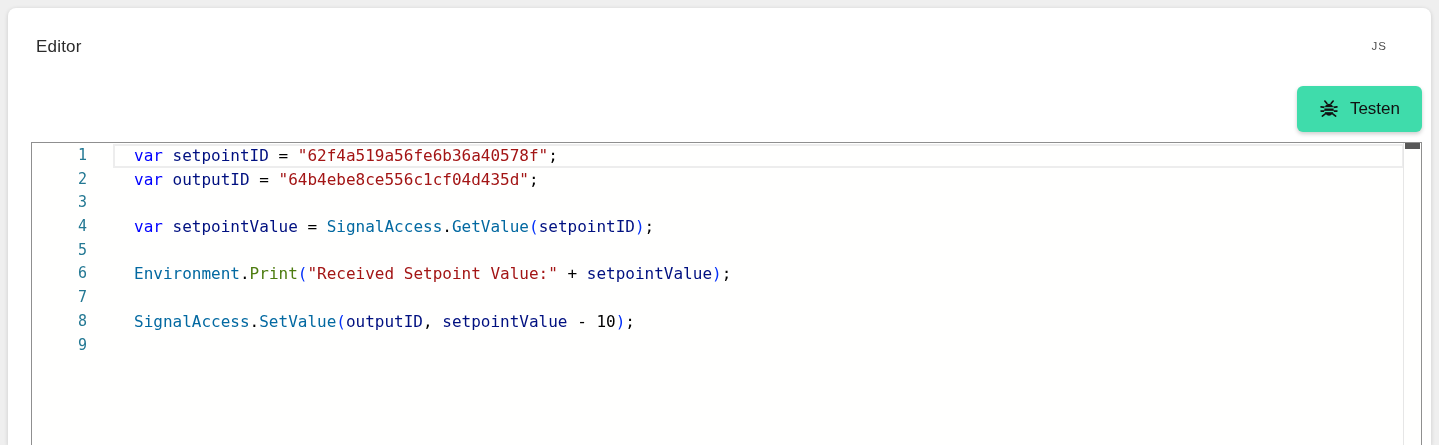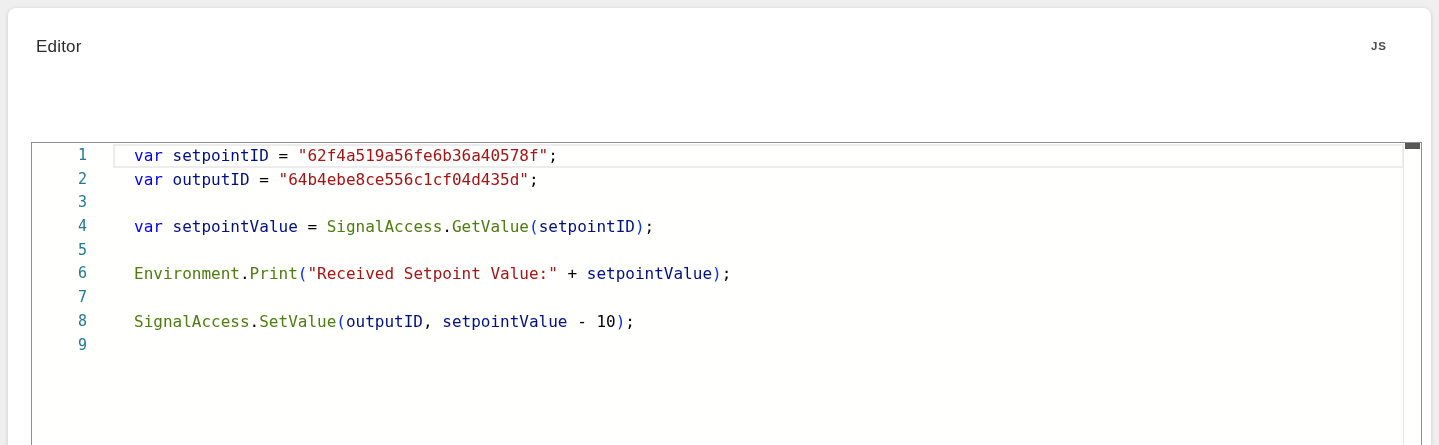--- a/index.html
+++ b/index.html
@@ -12,21 +12,21 @@
     position:absolute;left:8px;top:8px;width:1423px;height:437px;
     background:#ffffff;border-radius:8px 8px 0 0;
     box-shadow:0 1px 4px rgba(0,0,0,.16);
   }
   .card-title{
     position:absolute;left:28px;top:29px;
     font-size:17px;color:#2b2b2b;letter-spacing:.2px;
   }
   .js-badge{
     position:absolute;right:44px;top:32px;
-    font-size:11.5px;font-weight:bold;color:#4d4d4d;letter-spacing:1px;
+    font-size:11.5px;font-weight:normal;color:#4d4d4d;letter-spacing:1px;
   }
   .toolbar{
     position:absolute;right:9px;top:78px;
     display:flex;gap:12px;
   }
   .btn{
     height:46px;border:none;border-radius:6px;cursor:pointer;
     background:#3fdcab;color:#111111;
     font-family:"Liberation Sans", sans-serif;font-size:17px;
     display:flex;align-items:center;gap:11px;padding:0 22px;
@@ -58,38 +58,58 @@
   .scrollbar{
     position:absolute;top:0;bottom:0;right:0;width:17px;
     border-left:1px solid #e6e6e6;background:#fffffe;
   }
   .overview-marker{
     position:absolute;top:0;left:1px;right:1px;height:6px;background:#585858;
   }
   
   .t-kw{color:#0000ff}
   .t-str{color:#a31515}
-  .t-cls{color:#4d7c0f}
+  .t-cls{color:#0369a1}
   .t-fn{color:#4d7c0f}
   .t-var{color:#001080}
   .t-num{color:#000000}
   .t-op{color:#000000}
   .t-par{color:#0431fa}
   .t-pl{color:#000000}
 </style>
 </head>
 <body>
 
 <div class="card">
 
   <div class="card-title">Editor</div>
 
   <div class="js-badge">JS</div>
 
   <div class="toolbar">
+    <button class="btn">
+      <span class="icon">
+        <svg viewBox="0 0 24 24" width="20" height="20" aria-hidden="true">
+          <g stroke="#111111" stroke-width="2" stroke-linecap="round">
+            <line x1="7" y1="2.5" x2="9.5" y2="5.5"></line>
+              <line x1="17" y1="2.5" x2="14.5" y2="5.5"></line>
+            <line x1="2.5" y1="9.5" x2="6.8" y2="10"></line>
+              <line x1="21.5" y1="9.5" x2="17.2" y2="10"></line>
+            <line x1="2.5" y1="14.5" x2="6.8" y2="14.5"></line>
+              <line x1="21.5" y1="14.5" x2="17.2" y2="14.5"></line>
+            <line x1="4" y1="20.5" x2="7.5" y2="17.8"></line>
+              <line x1="20" y1="20.5" x2="16.5" y2="17.8"></line>
+          </g>
+          <ellipse cx="12" cy="13" rx="5.6" ry="7.2" fill="#111111"></ellipse>
+          <line x1="6.2" y1="10.6" x2="17.8" y2="10.6" stroke="#3fdcab" stroke-width="1.6"></line>
+          <line x1="6.2" y1="15" x2="17.8" y2="15" stroke="#3fdcab" stroke-width="1.6"></line>
+        </svg>
+      </span>
+      <span>Testen</span>
+    </button>
 
   </div>
 
   <div class="editor">
     <div class="gutter">
         <div class="ln">1</div>
         <div class="ln">2</div>
         <div class="ln">3</div>
         <div class="ln">4</div>
         <div class="ln">5</div>

